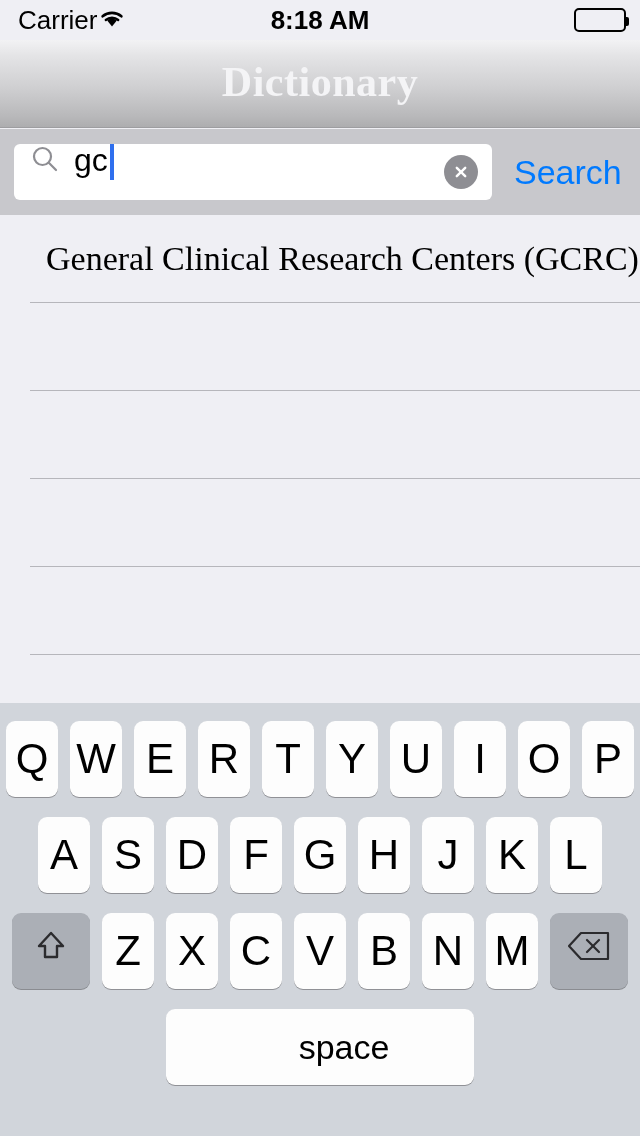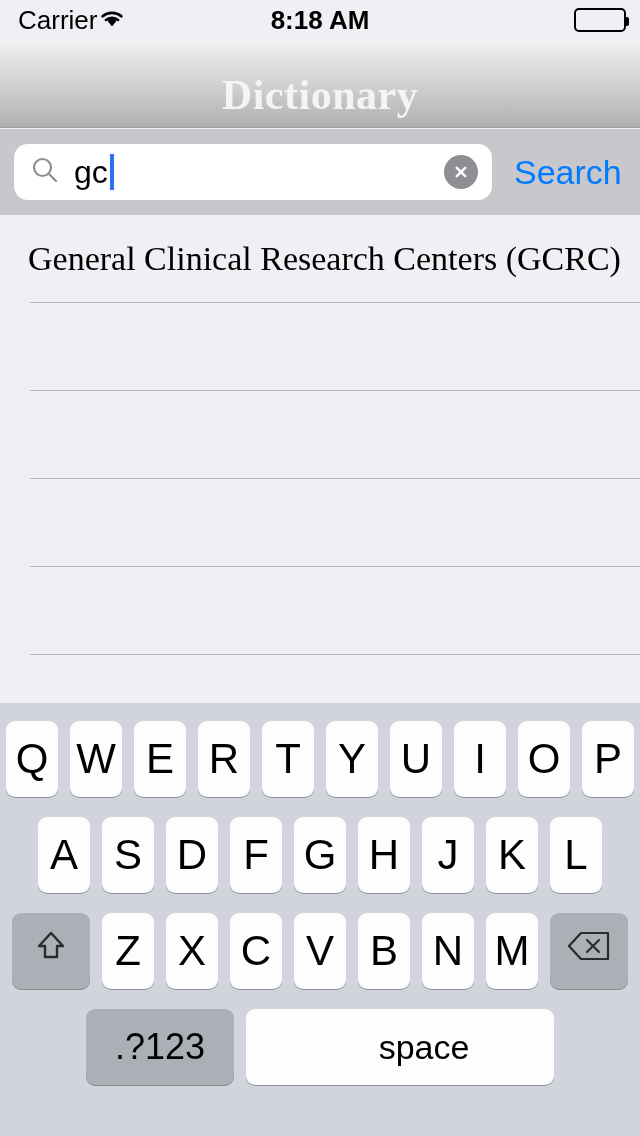--- a/index.html
+++ b/index.html
@@ -39,32 +39,32 @@
   
   .nav-bar {
     position:absolute; top:40px; left:0; width:640px; height:88px;
     background:linear-gradient(to bottom, #F2F2F4 0%, #E4E4E6 18%, #CFCFD1 55%, #B8B8BA 88%, #ADADAF 100%);
     display:flex; align-items:flex-end; justify-content:center;
     border-bottom:1px solid #9d9da0;
   }
   .nav-title {
     font-family:"Liberation Serif", serif;
     font-weight:bold; font-size:42px; color:#F4F4F6;
-    padding-bottom:8px; letter-spacing:0.5px;
+    padding-bottom:21px; letter-spacing:0.5px;
   }
 
   
   .search-bar {
     position:absolute; top:129px; left:0; width:640px; height:86px;
     background:#C8C8CC;
     display:flex; align-items:center; padding:0 14px;
   }
   .search-field {
     flex:0 0 auto; width:478px; height:56px; background:#FFFFFF;
-    border-radius:14px; display:flex; align-items:center;
+    border-radius:6px; display:flex; 
     padding:0 14px 0 16px; position:relative;
   }
   .magnifier { flex:0 0 auto; margin-right:14px; }
   .search-text {
     font-size:32px; color:#000; line-height:1;
     font-family:"Liberation Sans", sans-serif;
   }
   .caret {
     width:4px; height:36px; background:#2F6FEE; margin-left:2px;
     display:inline-block; vertical-align:middle;
@@ -79,21 +79,21 @@
     font-family:"Liberation Sans", sans-serif;
   }
 
   
   .results {
     position:absolute; top:215px; left:0; width:640px; height:488px;
     background:#EFEFF4;
   }
   .result-row {
     height:88px; display:flex; align-items:center;
-    padding-left:28px; position:relative;
+    padding-left:46px; position:relative;
   }
   .result-row::after {
     content:""; position:absolute; left:30px; right:0; bottom:0;
     height:1px; background:#B6B6BB;
   }
   .result-text {
     font-family:"Liberation Serif", serif;
     font-size:34px; color:#000;
   }
 
@@ -239,19 +239,18 @@
           <svg width="48" height="38" viewBox="0 0 48 38">
             <path d="M16 6 L43 6 L43 32 L16 32 L4 19 Z" fill="none" stroke="#2B2B2E" stroke-width="2.2" stroke-linejoin="round"></path>
             <line x1="22" y1="13" x2="34" y2="25" stroke="#2B2B2E" stroke-width="2.2" stroke-linecap="round"></line>
             <line x1="34" y1="13" x2="22" y2="25" stroke="#2B2B2E" stroke-width="2.2" stroke-linecap="round"></line>
           </svg>
         </span>
       </div>
     </div>
 
     <div class="kb-row r4">
-      <div class="key num">.?123</div>
       <div class="key space">space</div>
     </div>
 
   </div>
 
 </div>
 
 </body></html>

